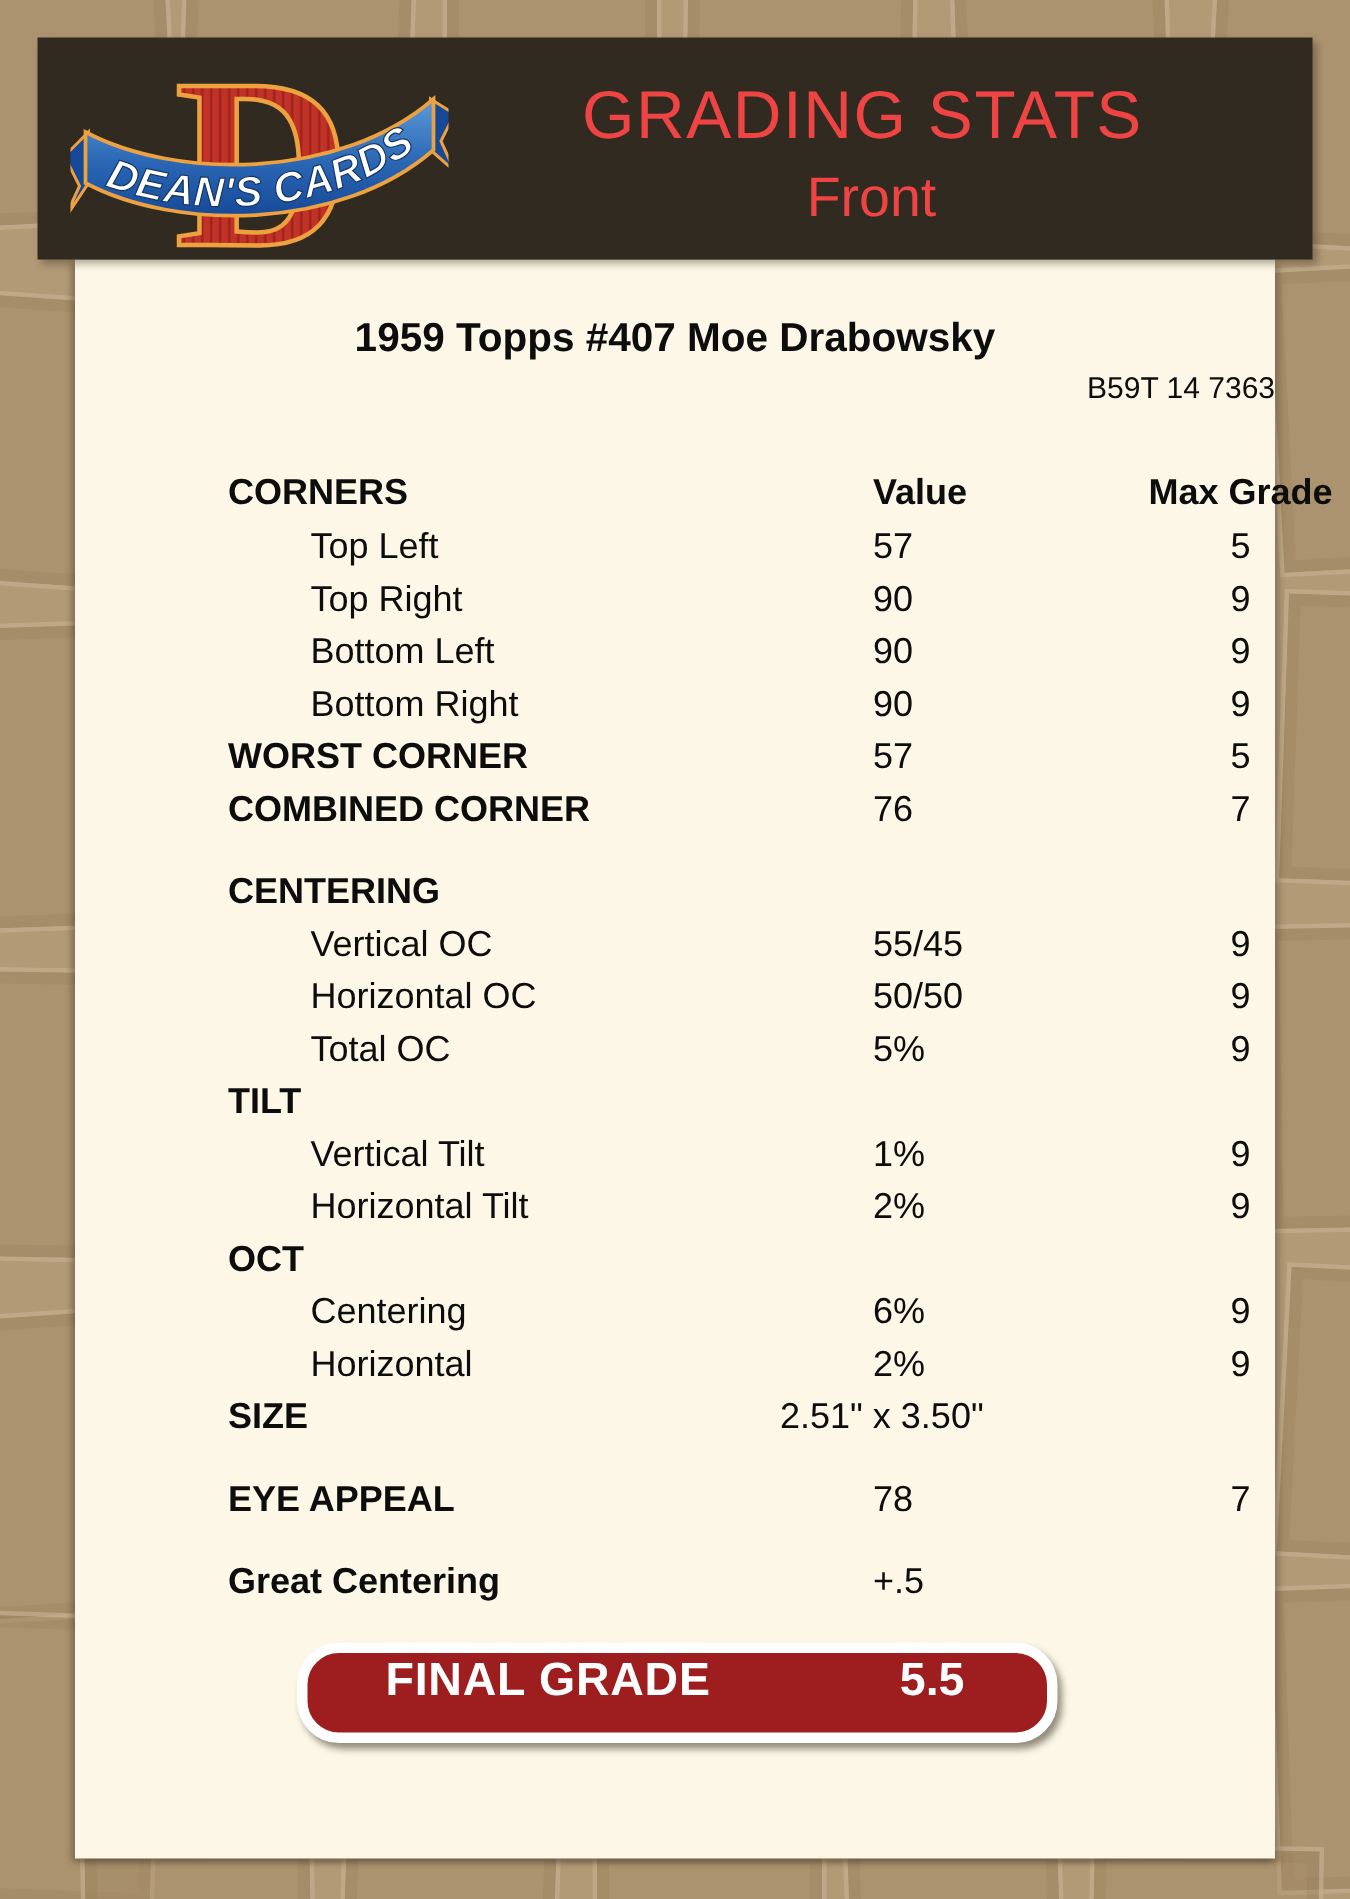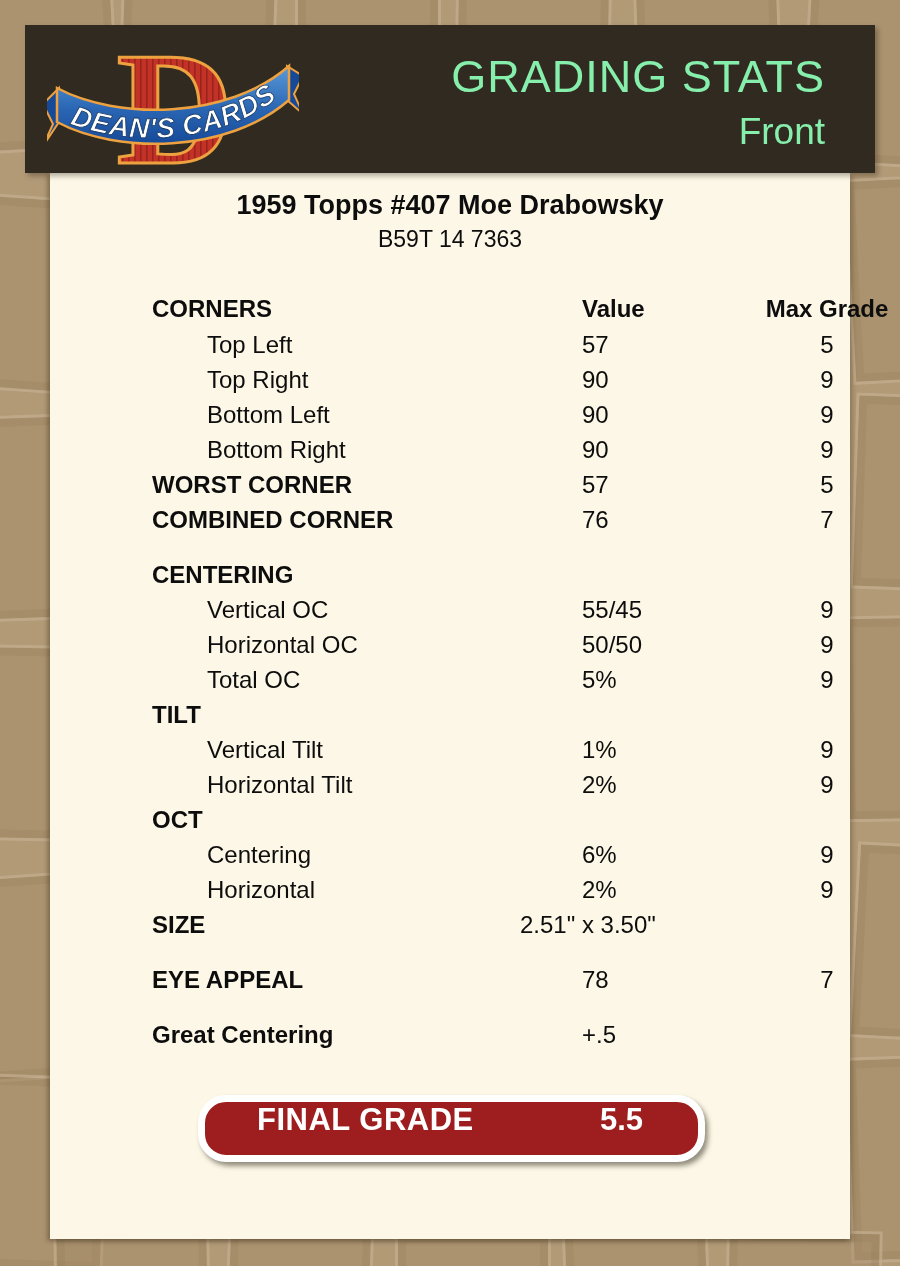--- a/index.html
+++ b/index.html
@@ -21,35 +21,35 @@
 
   
   .header{
     position:absolute;left:25px;top:25px;width:850px;height:148px;
     background:#302a20;z-index:2;
     box-shadow:3px 3px 5px rgba(40,30,15,.35);
   }
   .logo{position:absolute;left:22px;top:5px;width:252px;height:140px;}
   .titles{
     position:absolute;left:300px;top:0;width:500px;height:100%;
-    display:flex;flex-direction:column;align-items:flex-end;justify-content:center;
-    gap:14px;color:#86efac;padding-top:6px;box-sizing:border-box;
+    display:flex;flex-direction:column;align-items:center;justify-content:center;
+    gap:14px;color:#ef4444;padding-top:6px;box-sizing:border-box;
   }
   .main-title{font-size:45px;letter-spacing:1px;line-height:1;}
   .sub-title{font-size:37px;line-height:1;margin-left:12px;}
 
   
   .panel{
     position:absolute;left:50px;top:173px;width:800px;height:1066px;
     background:#fcf7e6;z-index:1;
     box-shadow:-3px 2px 4px rgba(70,55,35,.4), 3px 3px 4px rgba(70,55,35,.3);
     color:#0d0d0d;
   }
-  .card-title{margin-top:16px;text-align:center;font-size:27px;font-weight:bold;line-height:32px;}
-  .card-code{margin-top:4px;text-align:center;font-size:23px;line-height:28px;}
+  .card-title{margin-top:36px;text-align:center;font-size:27px;font-weight:bold;line-height:32px;}
+  .card-code{margin-top:4px;text-align:right;font-size:20px;line-height:28px;}
 
   table.stats{
     margin-top:38px;border-collapse:collapse;width:770px;table-layout:fixed;
     font-size:24px;color:#0d0d0d;
   }
   .c-label{width:430px;text-align:left;padding:0 0 0 102px;}
   .c-value{width:150px;text-align:left;padding:0;}
   .c-max{width:190px;text-align:center;padding:0;}
   thead th{font-weight:bold;height:36px;vertical-align:middle;}
   tbody td{height:35px;vertical-align:middle;}

